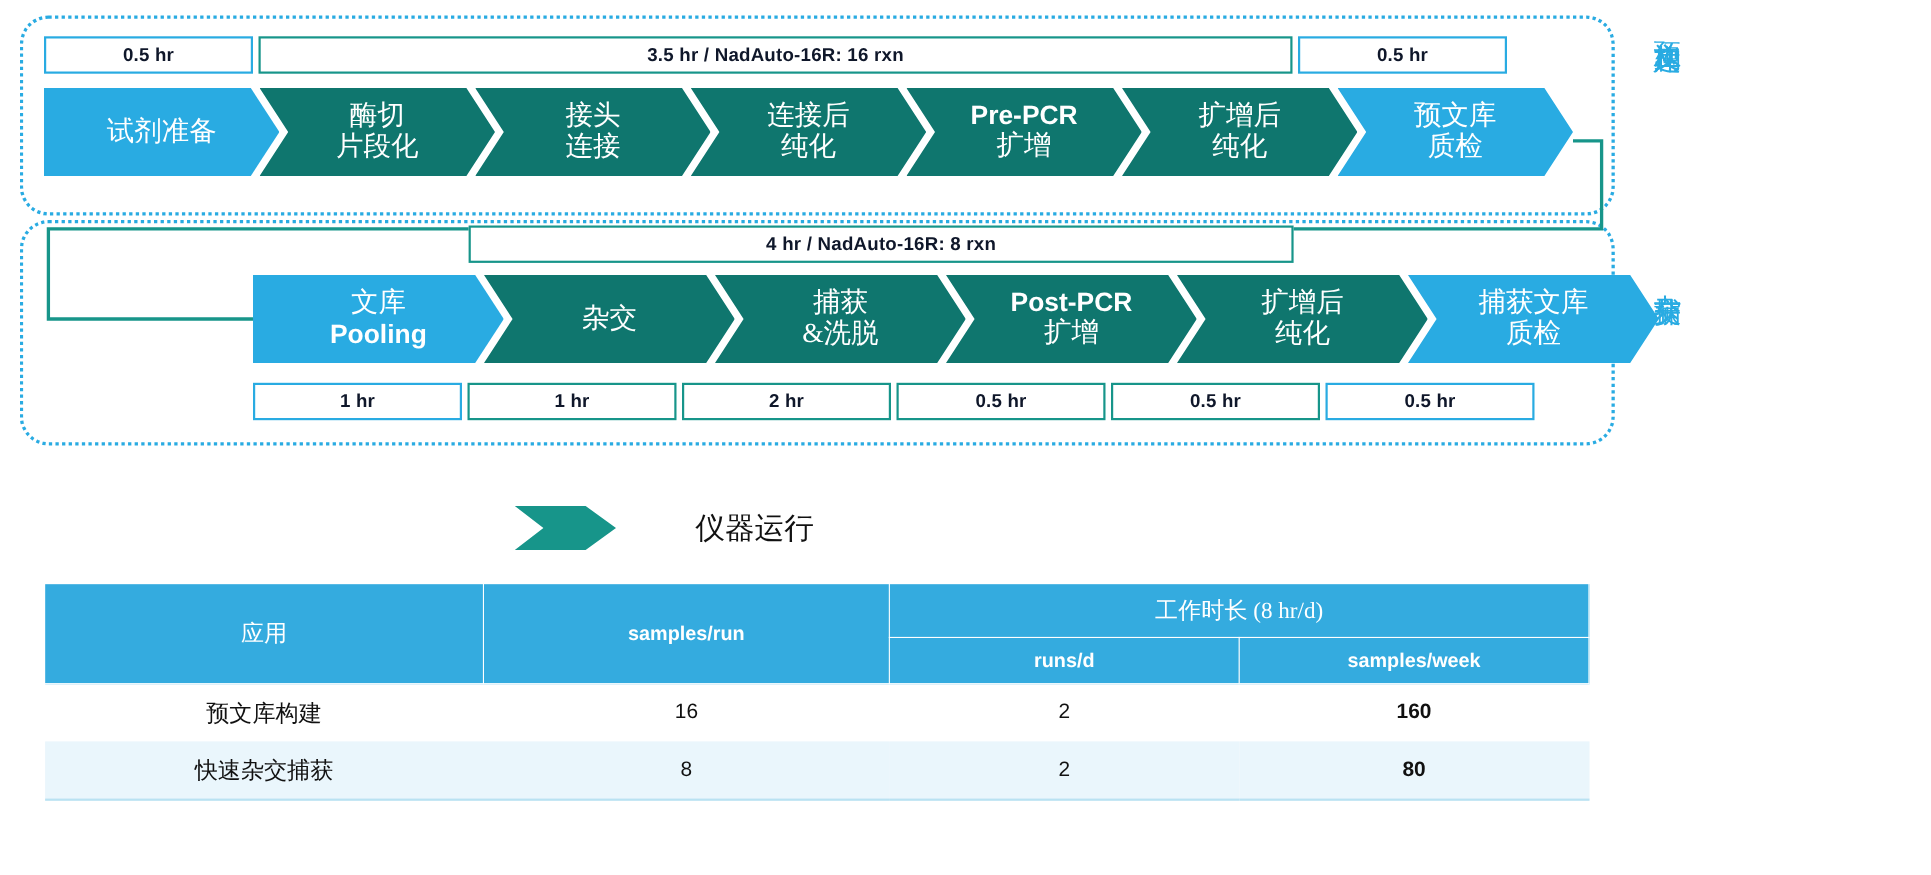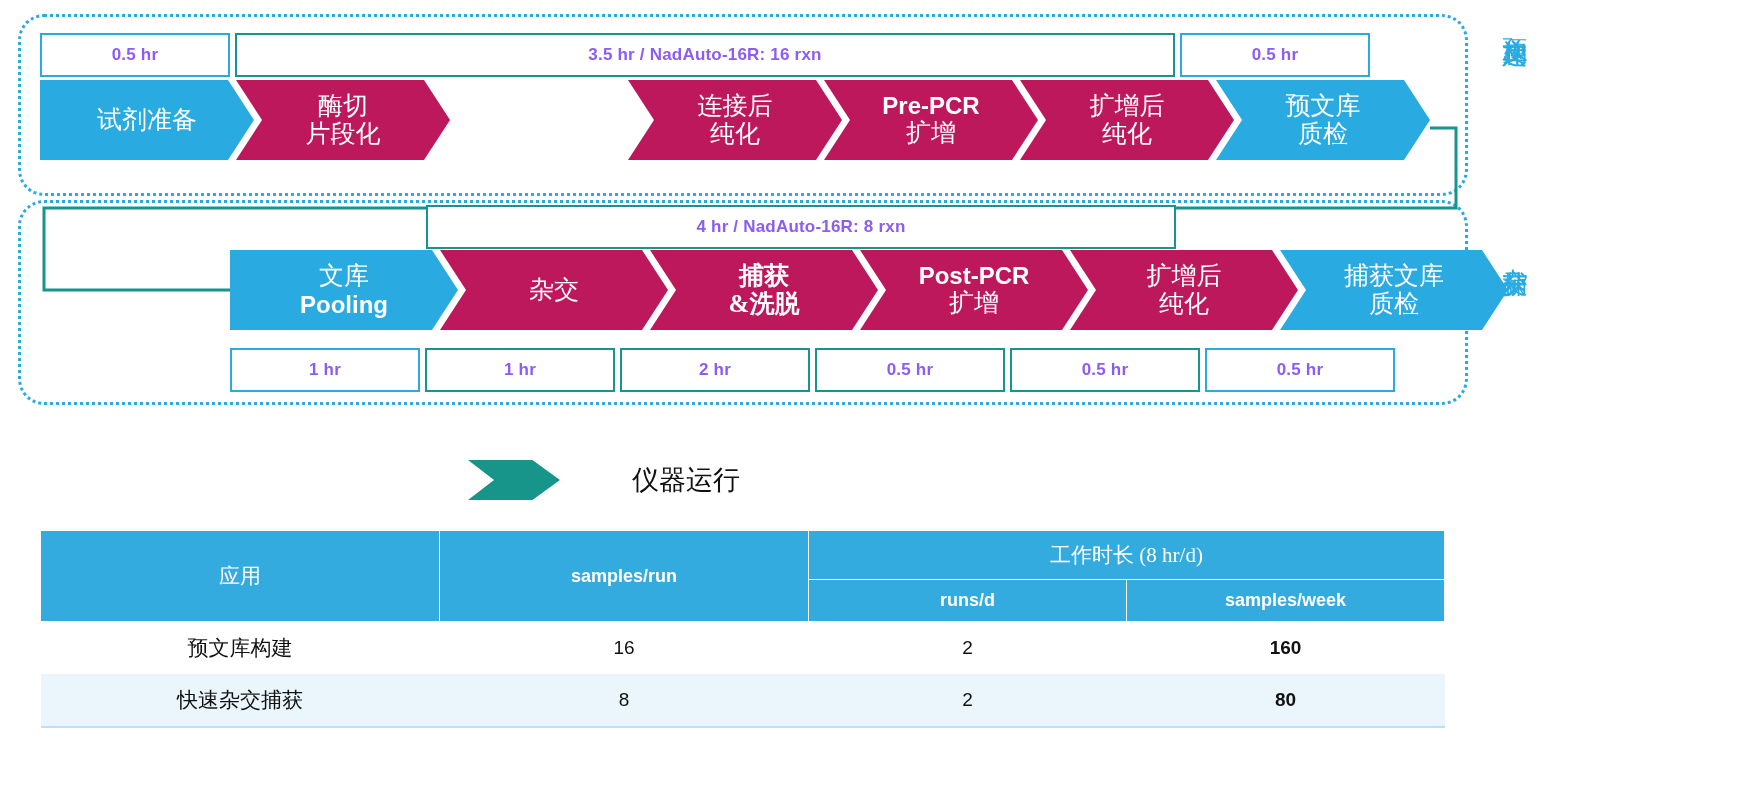--- a/index.html
+++ b/index.html
@@ -23,30 +23,30 @@
     box-sizing: border-box;
   }
   #panel-prelib { left: 18px;  top: 14px;  width: 1450px; height: 182px; }
   #panel-capture{ left: 18px;  top: 200px; width: 1450px; height: 205px; }
 
   
   .dur-row { position: absolute; height: 34px; }
   .dur-box {
     position: absolute;
     top: 0;
-    height: 44px;
+    height: 34px;
     box-sizing: border-box;
     background: #ffffff;
     border: 2px solid #29ABE2;
     display: flex;
     align-items: center;
     justify-content: center;
     font-size: 17px;
     font-weight: bold;
-    color: #8b5cf6;
+    color: #0f172a;
     letter-spacing: .2px;
   }
   .dur-box.teal { border-color: #17958A; }
 
   
   .chev-row { position: absolute; height: 80px; }
   .chev {
     position: absolute;
     top: 0;
     height: 80px;
@@ -55,21 +55,21 @@
     flex-direction: column;
     align-items: center;
     justify-content: center;
     color: #ffffff;
     font-size: 25px;
     line-height: 1.14;
     text-align: center;
     font-family: "Liberation Serif", serif;
   }
   .chev.manual { background: #29ABE2; }
-  .chev.instrument { background: #be185d; }
+  .chev.instrument { background: #0f766e; }
   .chev.head {
     clip-path: polygon(0 0, calc(100% - 26px) 0, 100% 50%, calc(100% - 26px) 100%, 0 100%);
   }
   .chev.mid {
     clip-path: polygon(0 0, calc(100% - 26px) 0, 100% 50%, calc(100% - 26px) 100%, 0 100%, 26px 50%);
   }
   .chev .lat { font-family: "Liberation Sans", sans-serif; font-weight: bold; font-size: 24px; }
   .chev .mix { font-family: "Liberation Serif", serif; }
 
   
@@ -149,20 +149,24 @@
 </div>
 
 <div class="chev-row" id="prelib-steps" style="left:40px; top:80px; width:1410px;">
   <div class="chev manual head" style="left:0px; width:214px;">
     <span class="mix">试剂准备</span>
   </div>
   <div class="chev instrument mid" style="left:196px; width:214px;">
     <span class="mix">酶切</span>
     <span class="mix">片段化</span>
   </div>
+  <div class="chev instrument mid" style="left:392px; width:214px;">
+    <span class="mix">接头</span>
+    <span class="mix">连接</span>
+  </div>
   <div class="chev instrument mid" style="left:588px; width:214px;">
     <span class="mix">连接后</span>
     <span class="mix">纯化</span>
   </div>
   <div class="chev instrument mid" style="left:784px; width:214px;">
     <span class="lat">Pre-PCR</span>
     <span class="mix">扩增</span>
   </div>
   <div class="chev instrument mid" style="left:980px; width:214px;">
     <span class="mix">扩增后</span>
@@ -188,21 +192,21 @@
 </div>
 
 <div class="chev-row" id="capture-steps" style="left:40px; top:250px; width:1410px;">
   <div class="chev manual head" style="left:190px; width:228px;">
     <span class="mix">文库</span>
     <span class="lat">Pooling</span>
   </div>
   <div class="chev instrument mid" style="left:400px; width:228px;">
     <span class="mix">杂交</span>
   </div>
-  <div class="chev instrument mid" style="left:610px; width:228px;font-weight:bold;">
+  <div class="chev instrument mid" style="left:610px; width:228px;">
     <span class="mix">捕获</span>
     <span class="mix">&amp;洗脱</span>
   </div>
   <div class="chev instrument mid" style="left:820px; width:228px;">
     <span class="lat">Post-PCR</span>
     <span class="mix">扩增</span>
   </div>
   <div class="chev instrument mid" style="left:1030px; width:228px;">
     <span class="mix">扩增后</span>
     <span class="mix">纯化</span>

